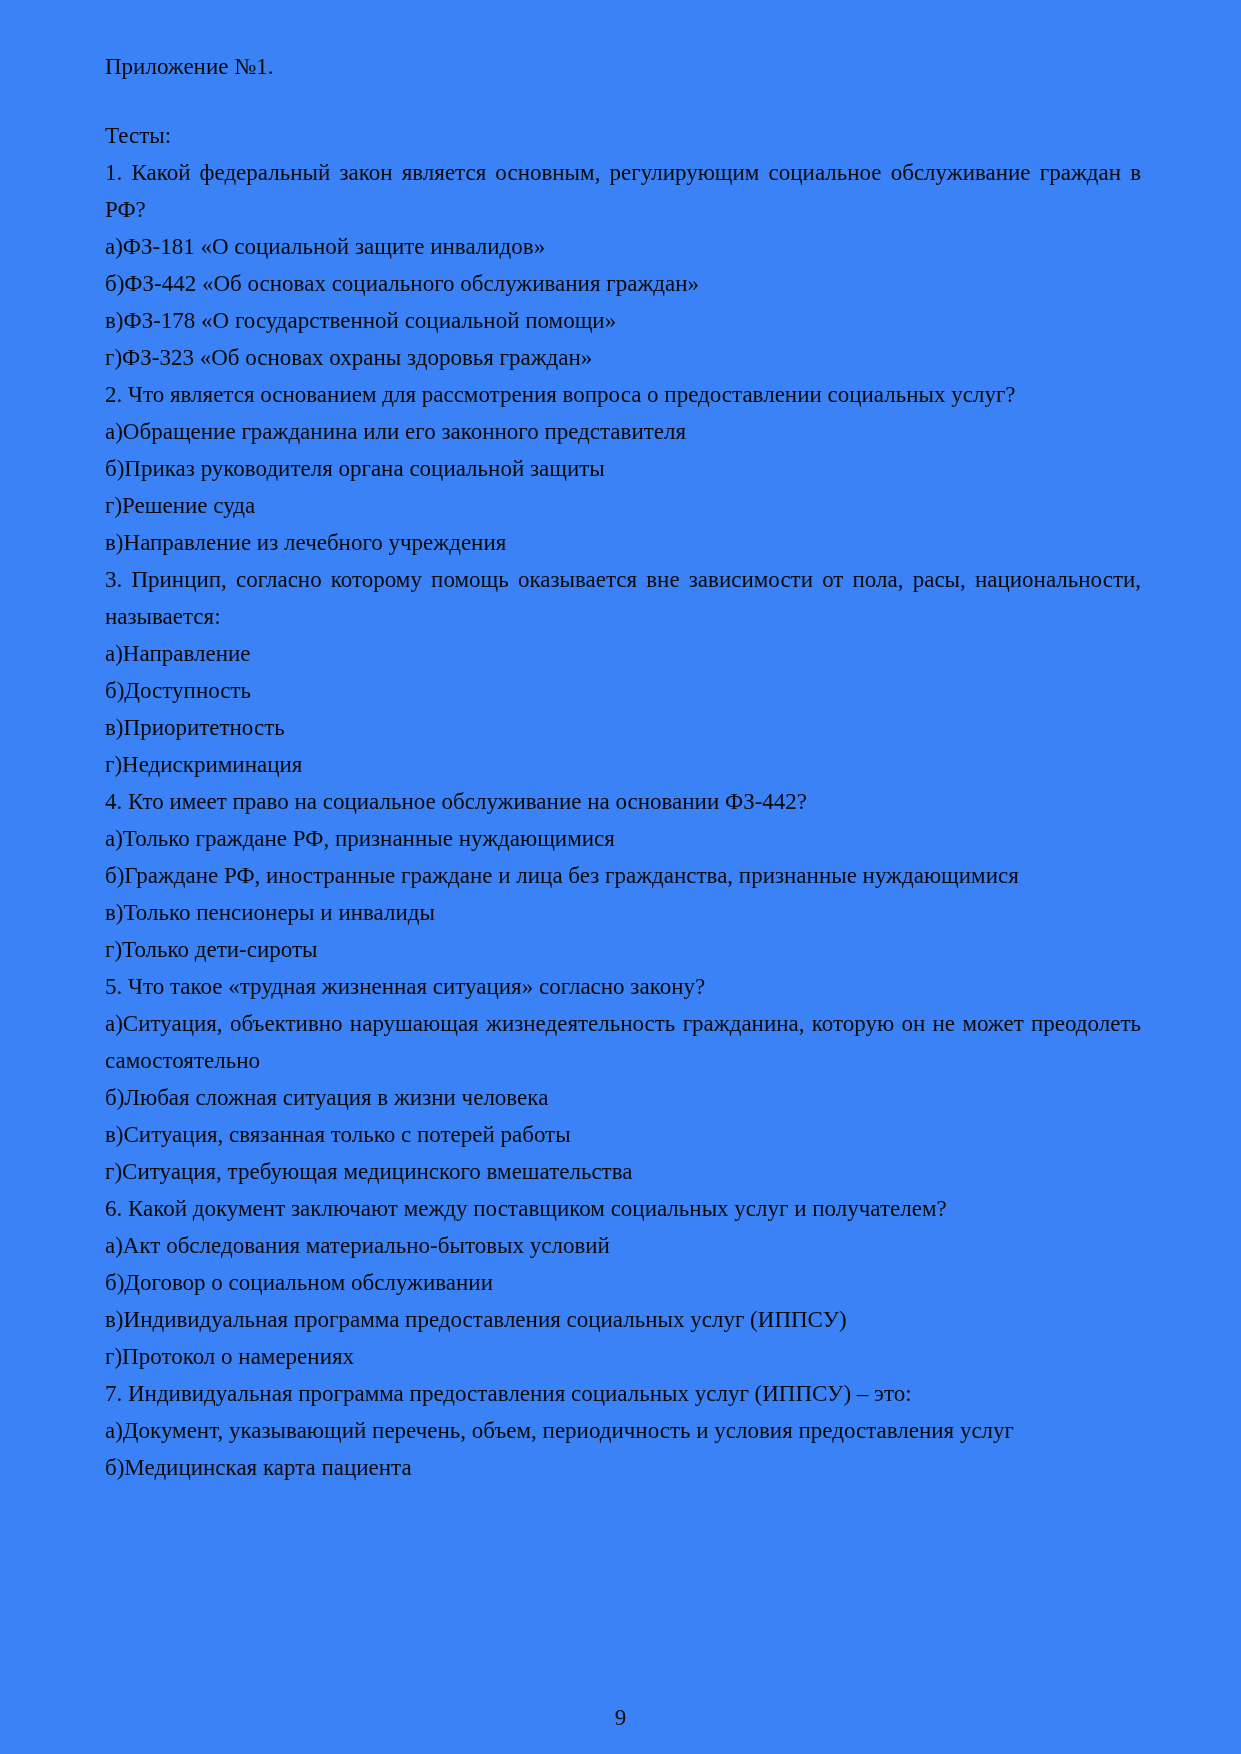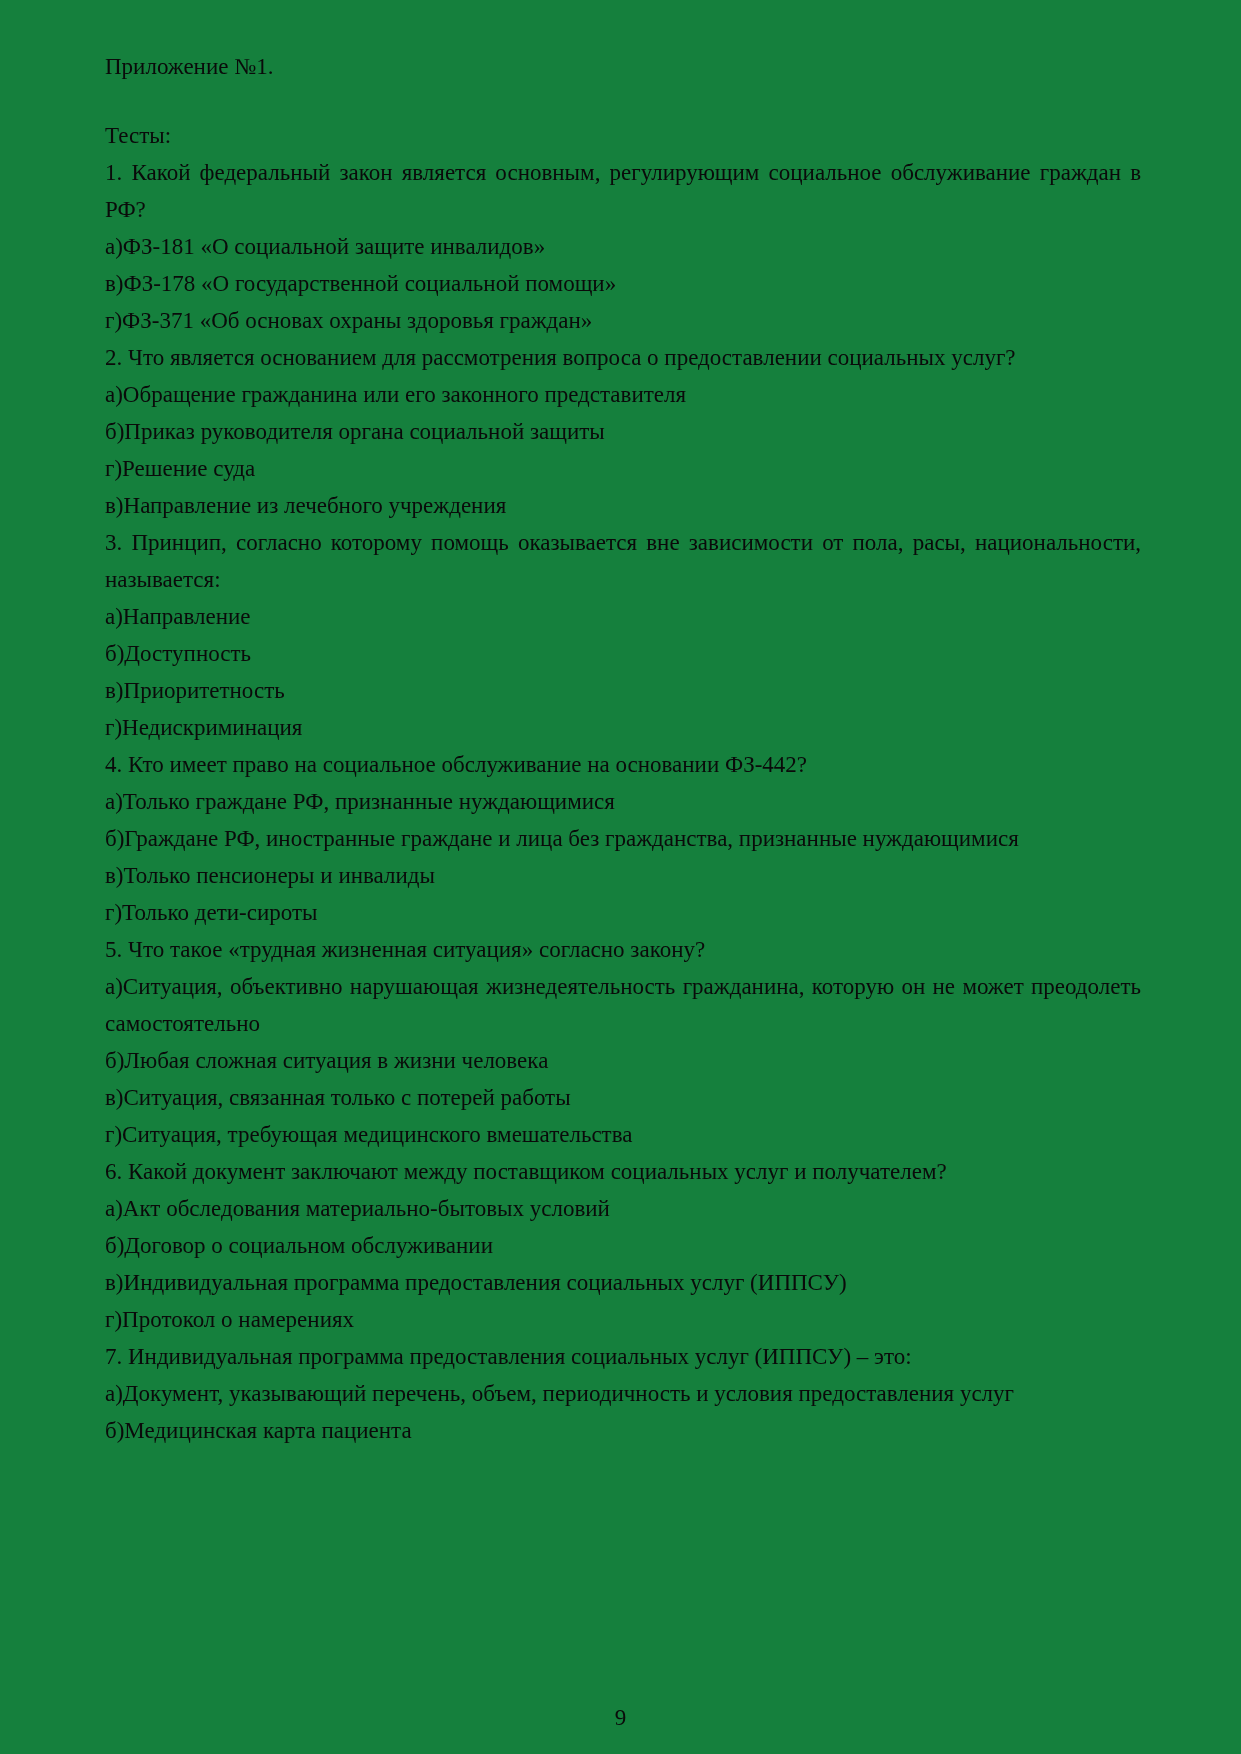--- a/index.html
+++ b/index.html
@@ -5,21 +5,21 @@
   html, body {
     margin: 0;
     padding: 0;
     background: #ffffff;
   }
   .page {
     position: relative;
     width: 1241px;
     height: 1754px;
     box-sizing: border-box;
-    background: #15803d;
+    background: #3b82f6;
     padding: 48px 100px 0 105px;
     font-family: "Liberation Serif", "DejaVu Serif", serif;
     font-size: 23px;
     line-height: 37px;
     color: #0a0a0a;
     overflow: hidden;
   }
   .page p {
     margin: 0;
     padding: 0;
@@ -54,22 +54,23 @@
 
 <div class="page">
 
   <p class="annex">Приложение №1.</p>
 
   <p class="center">Тесты:</p>
 
   <section class="question">
     <p>1. Какой федеральный закон является основным, регулирующим социальное обслуживание граждан в РФ?</p>
     <p>а)ФЗ-181 «О социальной защите инвалидов»</p>
+    <p>б)ФЗ-442 «Об основах социального обслуживания граждан»</p>
     <p>в)ФЗ-178 «О государственной социальной помощи»</p>
-    <p>г)ФЗ-371 «Об основах охраны здоровья граждан»</p>
+    <p>г)ФЗ-323 «Об основах охраны здоровья граждан»</p>
   </section>
 
   <section class="question">
     <p>2. Что является основанием для рассмотрения вопроса о предоставлении социальных услуг?</p>
     <p>а)Обращение гражданина или его законного представителя</p>
     <p>б)Приказ руководителя органа социальной защиты</p>
     <p>г)Решение суда</p>
     <p>в)Направление из лечебного учреждения</p>
   </section>
 

